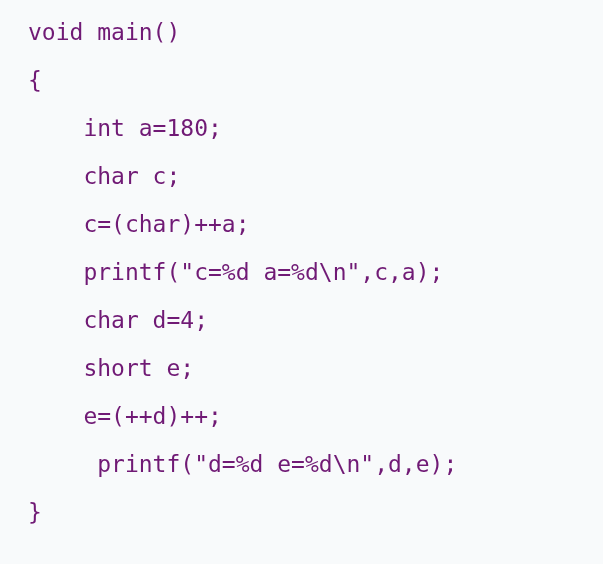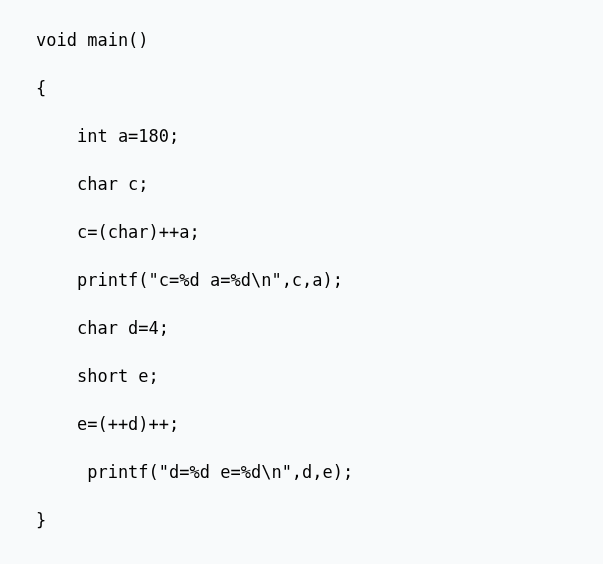--- a/index.html
+++ b/index.html
@@ -6,26 +6,26 @@
     margin: 0;
     padding: 0;
   }
   body {
     width: 603px;
     height: 564px;
     background: #f8fafb;
     overflow: hidden;
   }
   .code-block {
-    margin: 16px;
+    margin: 8px;
     padding: 0 0 0 20px;
     font-family: "DejaVu Sans Mono", "Liberation Mono", monospace;
-    font-size: 17px;
+    font-size: 23px;
     line-height: 48px;
-    color: #000000;
+    color: #701a75;
     background: transparent;
     white-space: pre;
     tab-size: 4;
   }
   .code-line {
     height: 48px;
     white-space: pre;
   }
 </style>
 </head>

